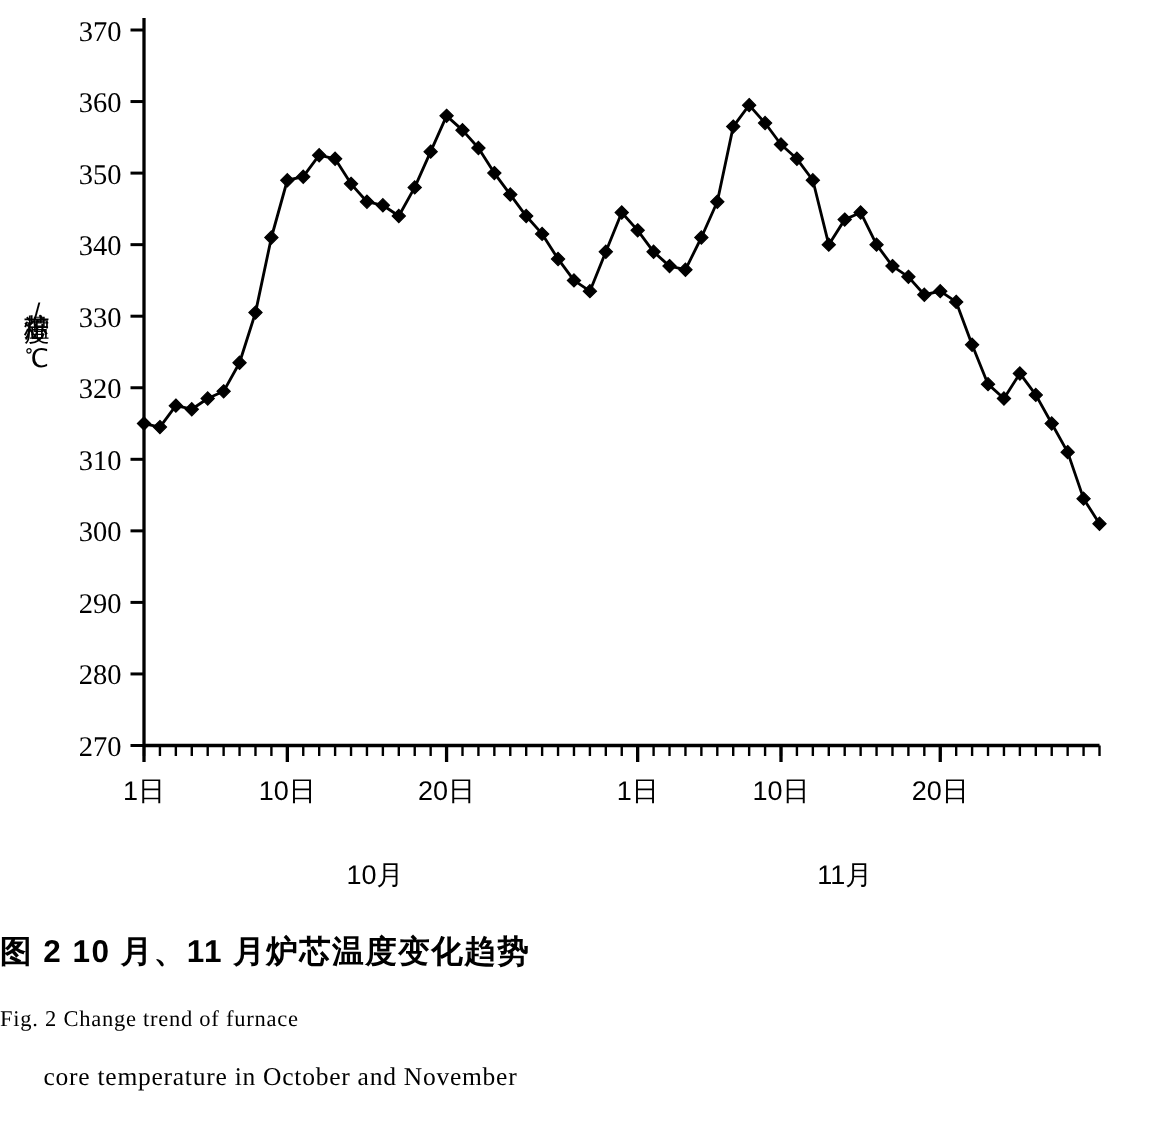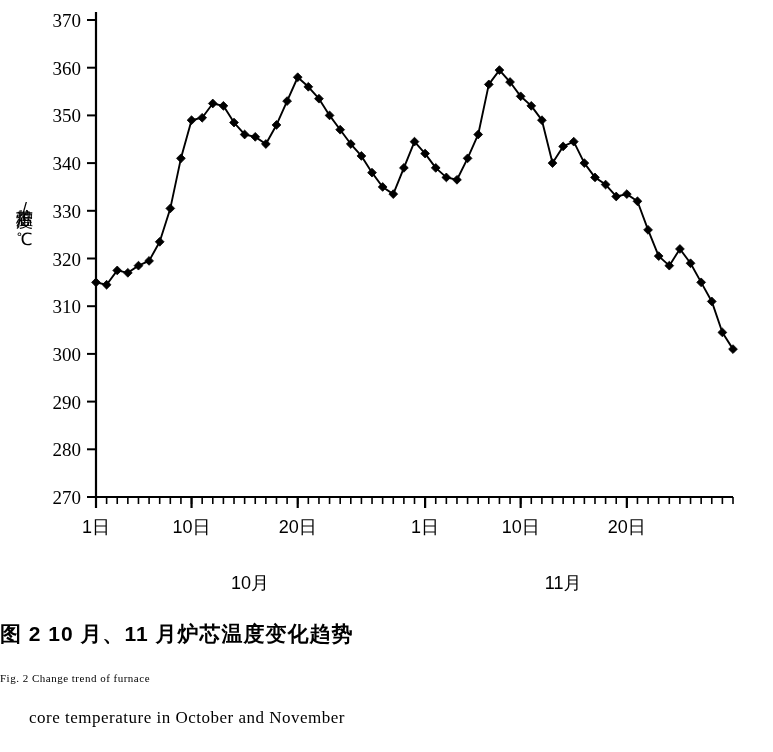--- a/index.html
+++ b/index.html
@@ -53,21 +53,21 @@
   .caption-cn {
     top: 620px;
     font-family: "Liberation Sans", sans-serif;
     font-weight: bold;
     font-size: 21px;
     letter-spacing: 1px;
   }
   .caption-en1 {
     top: 672px;
     font-family: "Liberation Serif", serif;
-    font-size: 11px;
+    font-size: 15px;
     letter-spacing: 0.5px;
   }
   .caption-en2 {
     top: 708px;
     font-family: "Liberation Serif", serif;
     font-size: 17px;
     letter-spacing: 0.5px;
     padding-left: 29px;
   }
   .tick-label {

